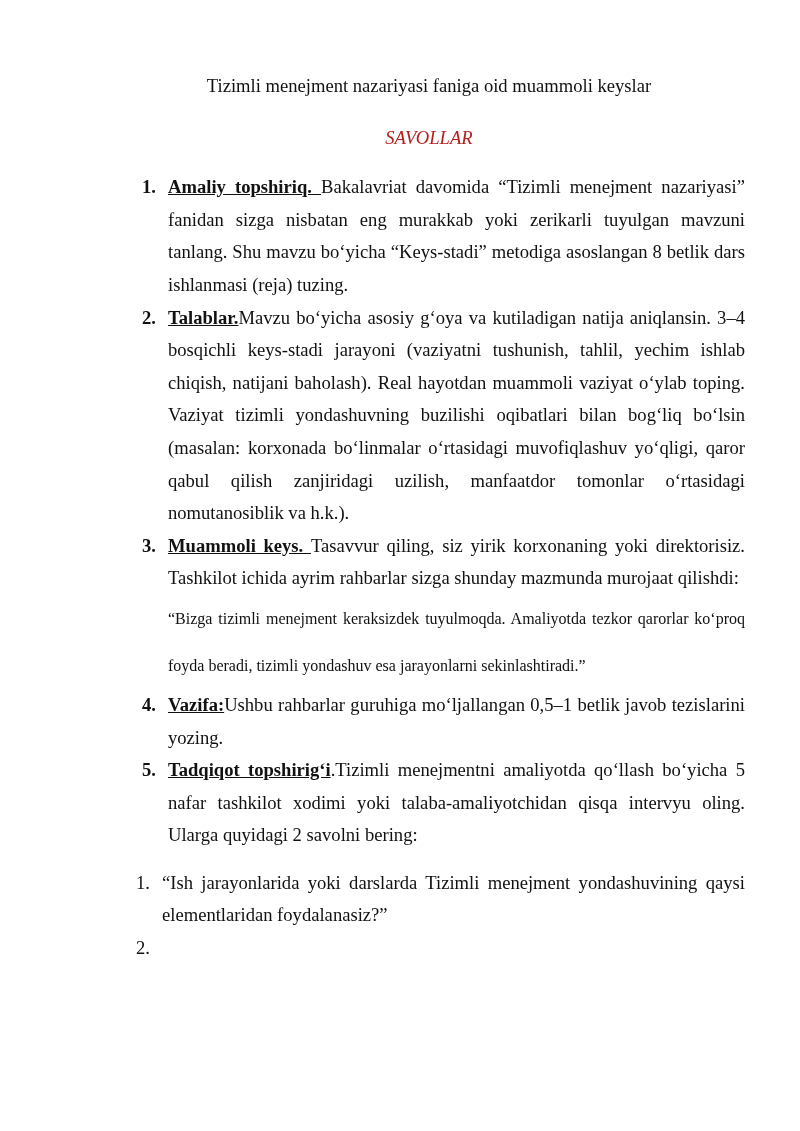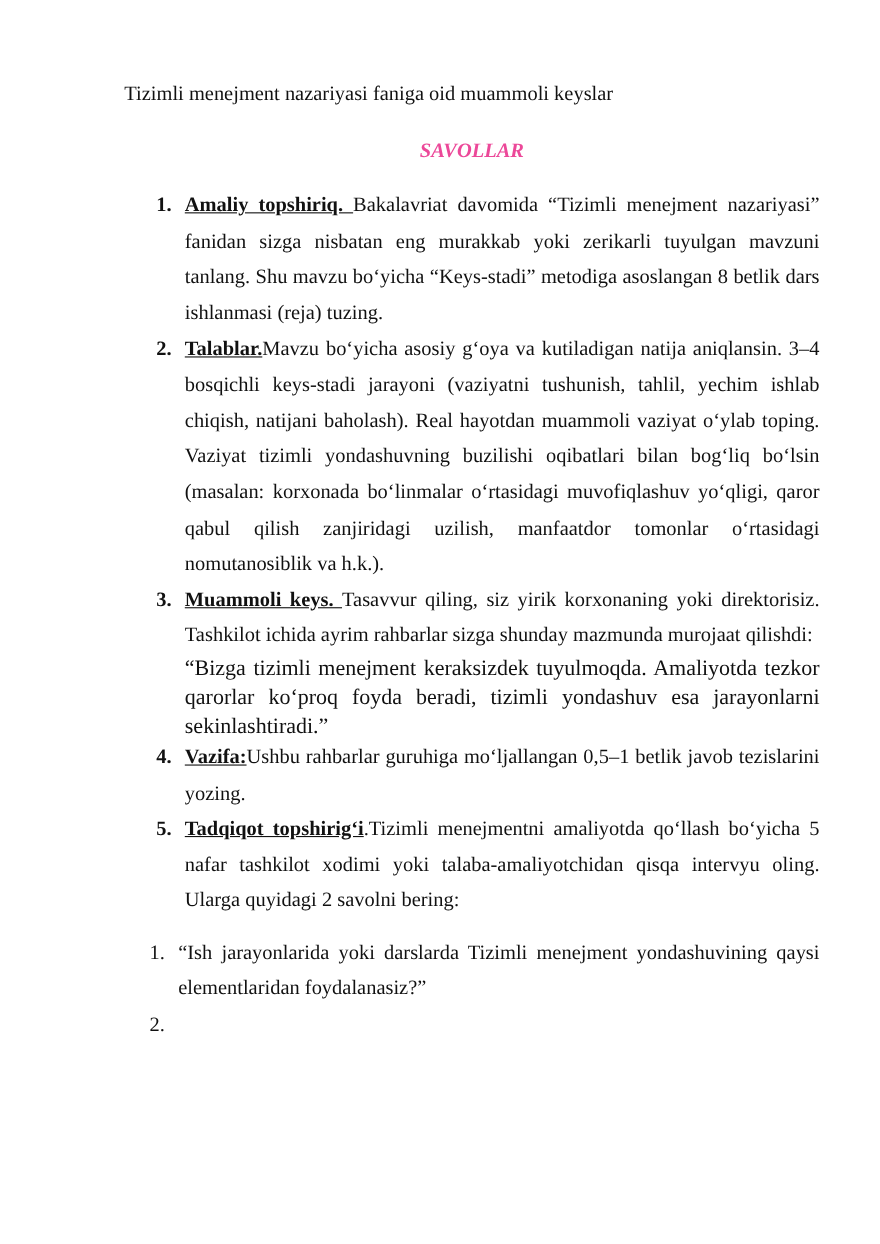--- a/index.html
+++ b/index.html
@@ -14,20 +14,21 @@
   .page {
     width: 800px;
     height: 1131px;
     background: #ffffff;
     padding: 70px 55px 0 113px;
   }
   .doc-title {
     font-size: 18.6px;
     font-weight: normal;
     line-height: 32.6px;
+    text-align: center;
     margin-bottom: 19px;
   }
   .section-heading {
     font-size: 18.6px;
     font-weight: normal;
     font-style: italic;
     line-height: 32.6px;
     text-align: center;
     color: #e02128;
     margin-bottom: 17px;
@@ -42,22 +43,22 @@
   }
   .main-list .num {
     position: absolute;
     left: 29px;
     top: 0;
     font-weight: bold;
   }
   .lead { font-weight: bold; text-decoration: underline; }
   .quote-para {
     text-align: justify;
-    font-size: 20px;
-    line-height: 26px;
+    font-size: 16px;
+    line-height: 47px;
   }
   .sub-list { margin-top: 15px; }
   .sub-list > li {
     position: relative;
     padding-left: 49px;
     font-size: 18.6px;
     line-height: 32.6px;
     text-align: justify;
   }
   .sub-list .num {
@@ -67,21 +68,21 @@
     font-weight: normal;
   }
 </style>
 </head>
 <body>
 
 <div class="page">
 
   <h1 class="doc-title">Tizimli menejment nazariyasi faniga oid muammoli keyslar</h1>
 
-  <h2 class="section-heading" style="color: #ec4899; font-weight: bold;">SAVOLLAR</h2>
+  <h2 class="section-heading" style="color: #b91c1c;">SAVOLLAR</h2>
 
   <ol class="main-list">
     <li>
       <span class="num">1.</span>
       <span class="lead">Amaliy topshiriq. </span><span>Bakalavriat davomida “Tizimli menejment nazariyasi” fanidan sizga nisbatan eng murakkab yoki zerikarli tuyulgan mavzuni tanlang. Shu mavzu bo‘yicha “Keys-stadi” metodiga asoslangan 8 betlik dars ishlanmasi (reja) tuzing.</span>
     </li>
     <li>
       <span class="num">2.</span>
       <span class="lead">Talablar.</span><span>Mavzu bo‘yicha asosiy g‘oya va kutiladigan natija aniqlansin. 3–4 bosqichli keys-stadi jarayoni (vaziyatni tushunish, tahlil, yechim ishlab chiqish, natijani baholash). Real hayotdan muammoli vaziyat o‘ylab toping. Vaziyat tizimli yondashuvning buzilishi oqibatlari bilan bog‘liq bo‘lsin (masalan: korxonada bo‘linmalar o‘rtasidagi muvofiqlashuv yo‘qligi, qaror qabul qilish zanjiridagi uzilish, manfaatdor tomonlar o‘rtasidagi nomutanosiblik va h.k.).</span>
     </li>

